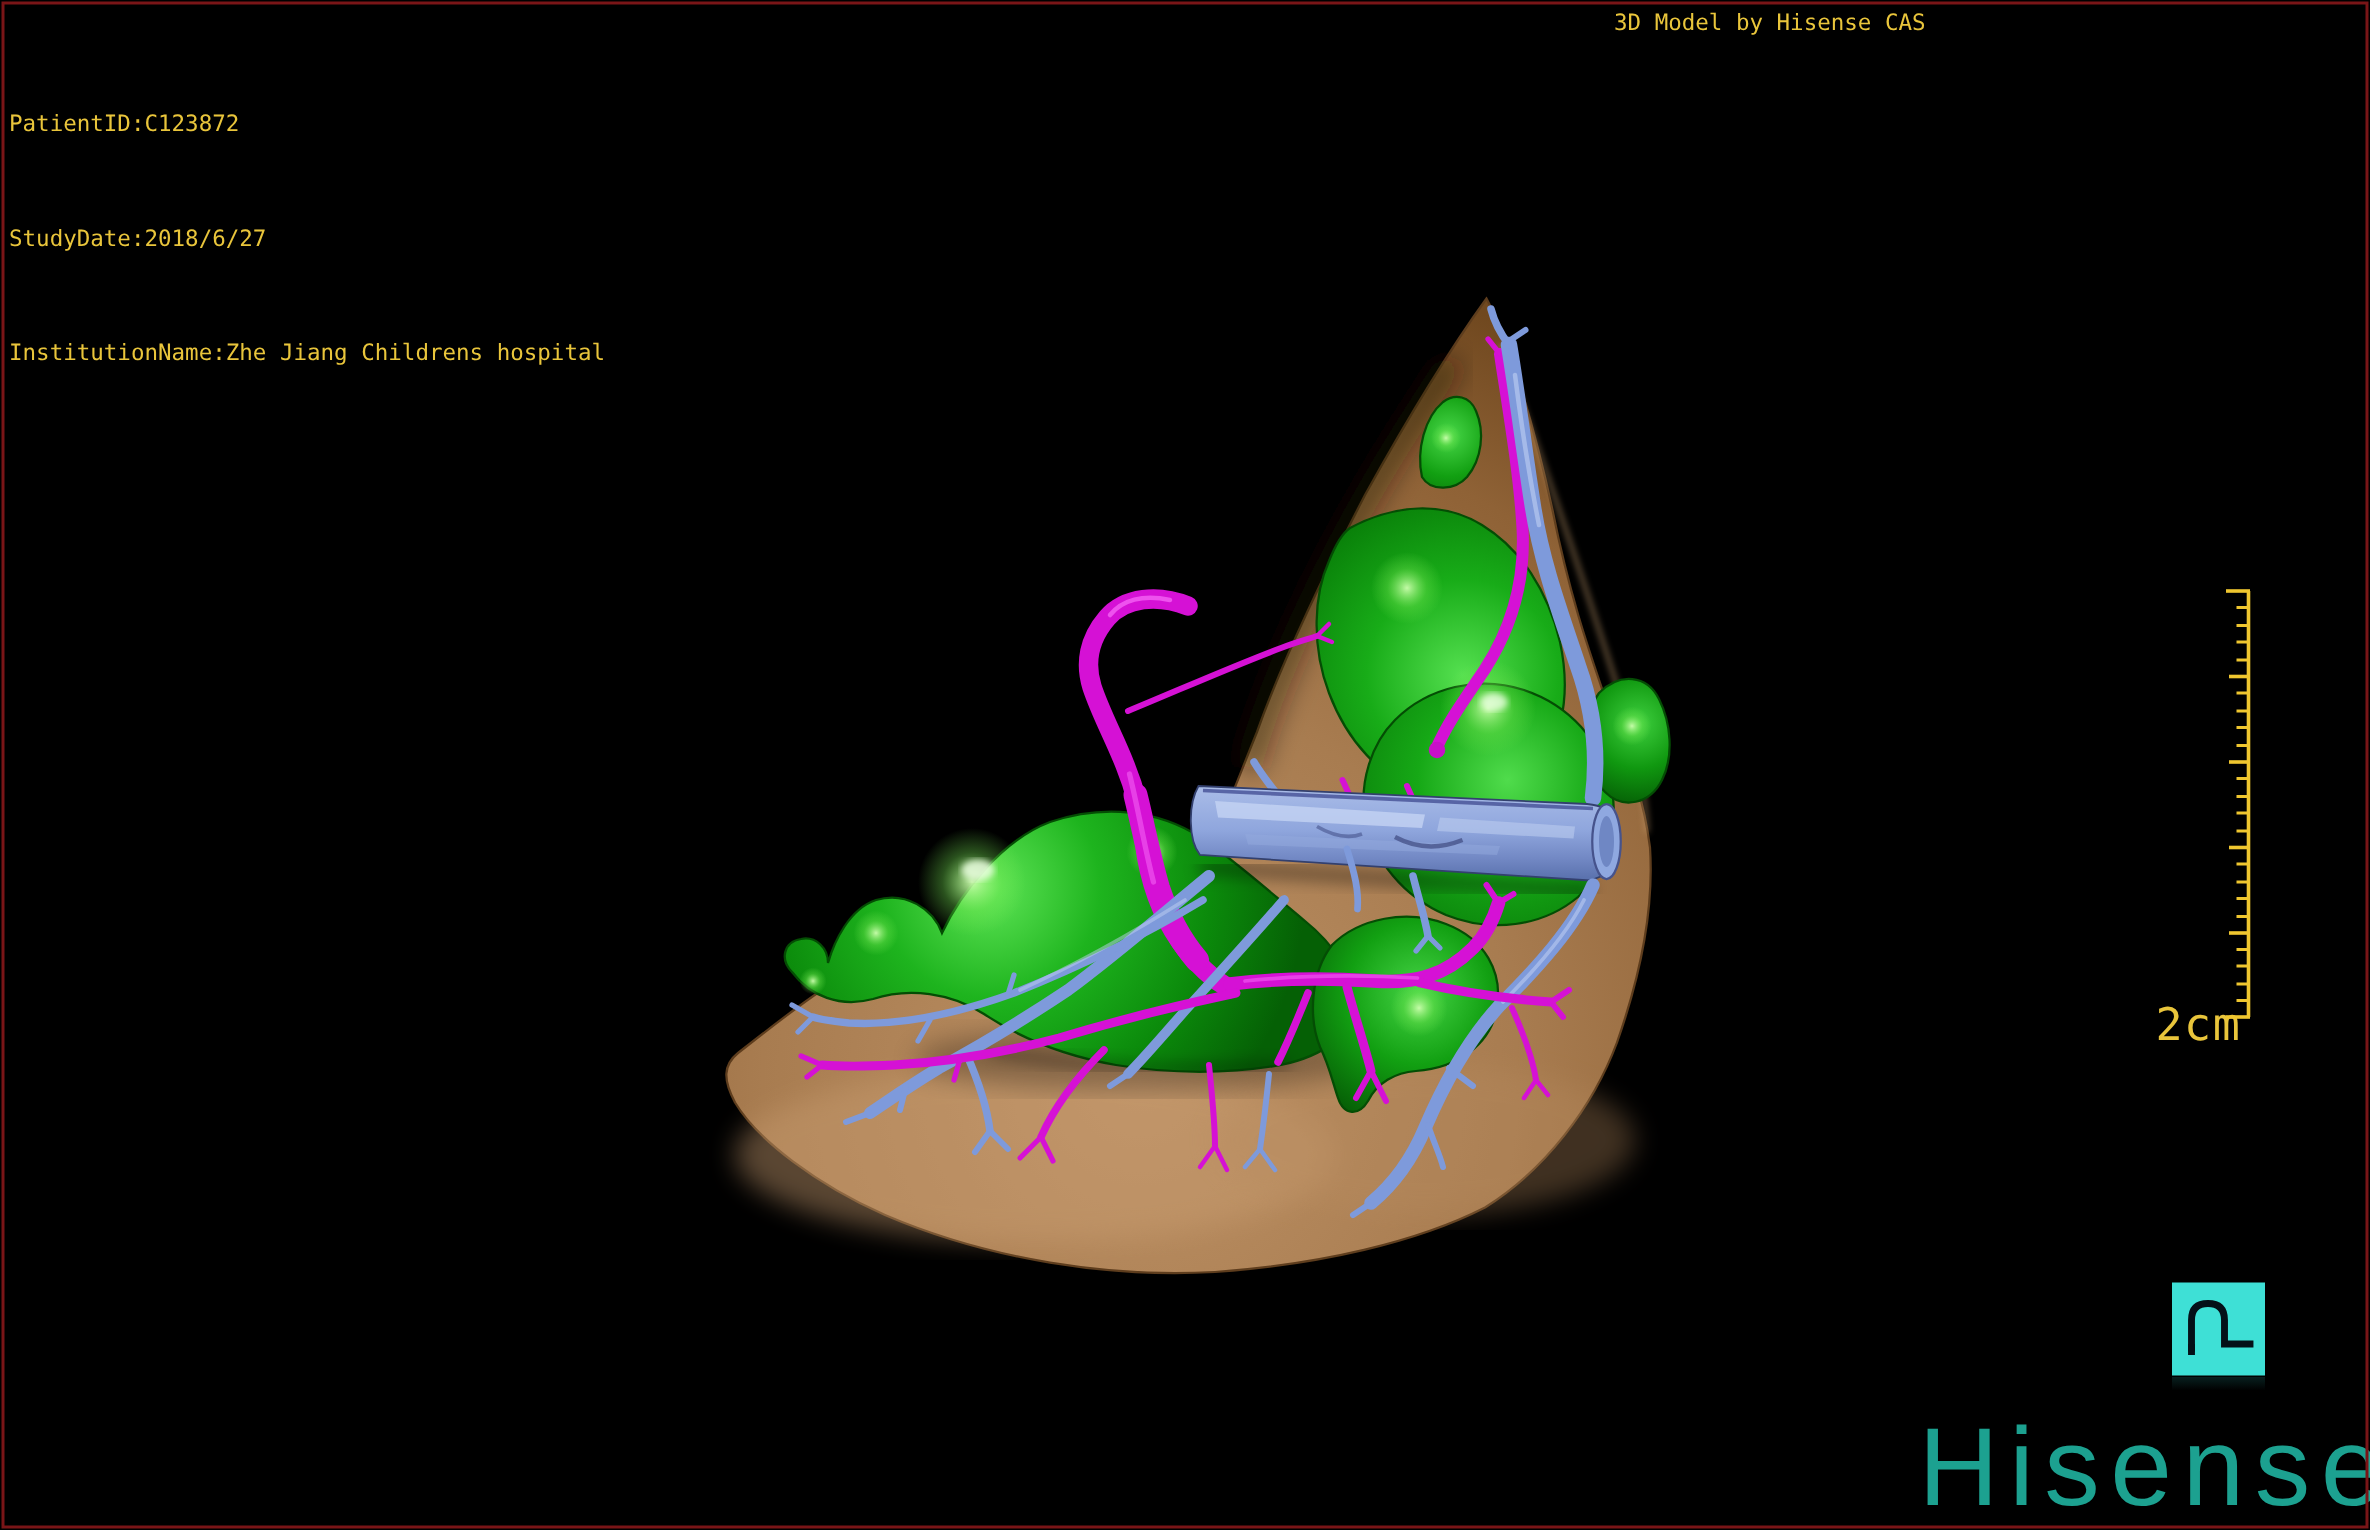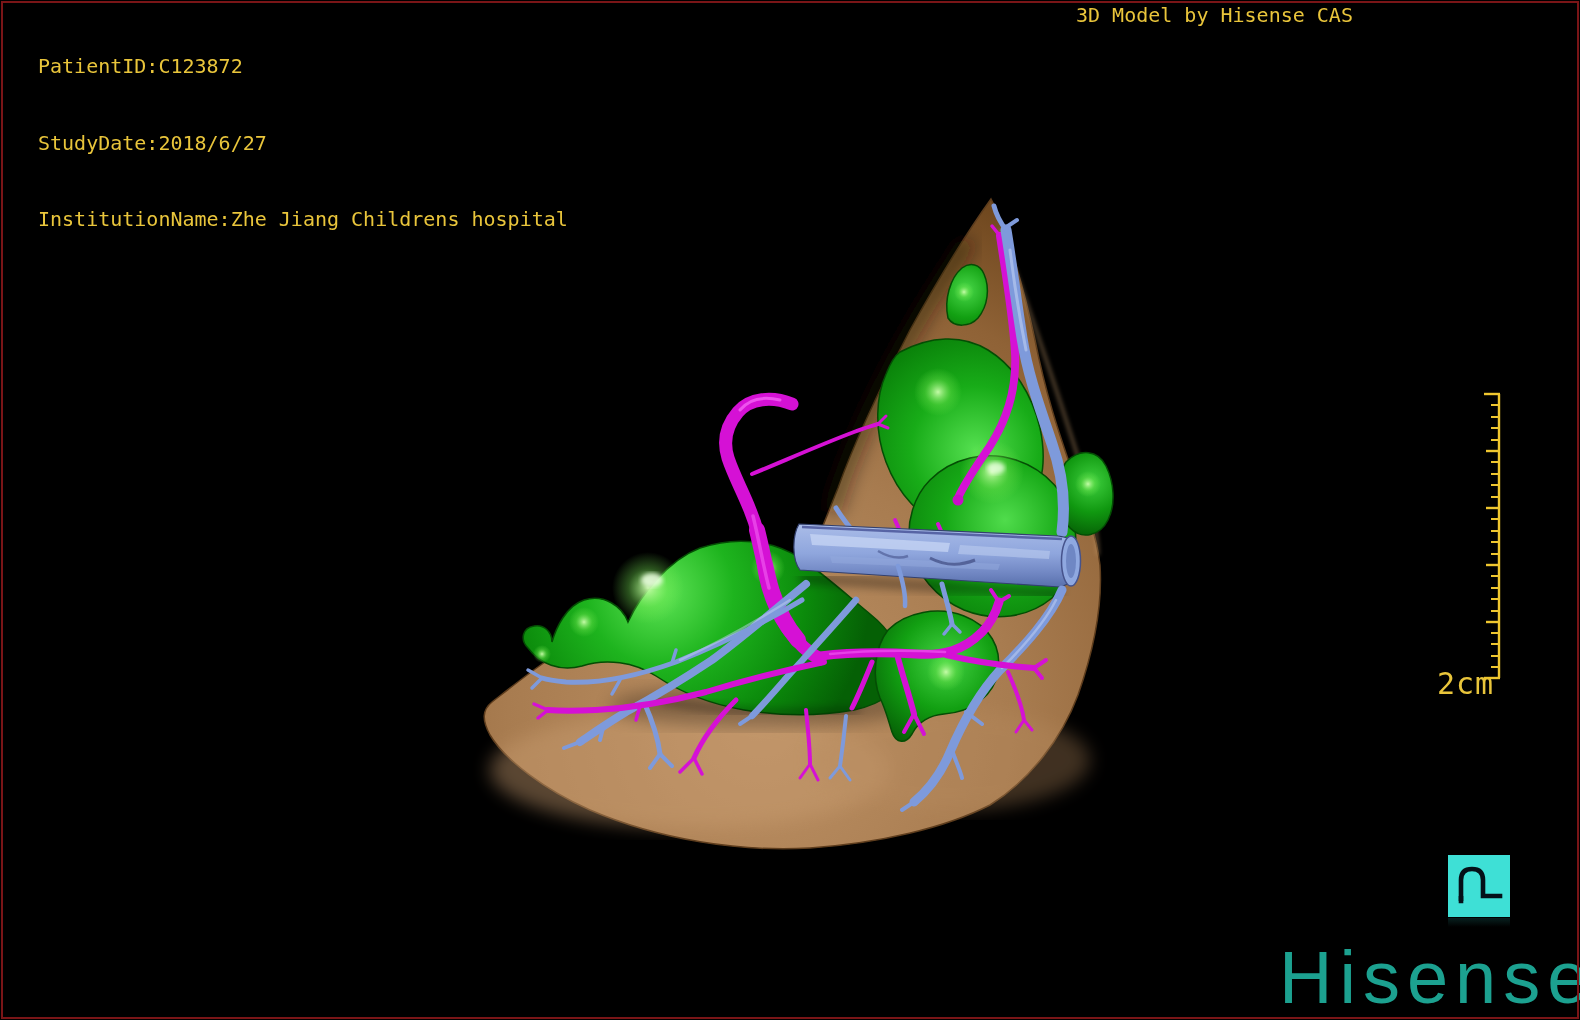--- a/index.html
+++ b/index.html
@@ -1,20 +1,20 @@
 <!DOCTYPE html>
 <html><head>
 <meta charset="utf-8">
 <style>
   html,body{margin:0;padding:0;background:#000;}
   #screen{position:relative;width:1580px;height:1020px;background:#000;overflow:hidden;
           font-family:"DejaVu Sans Mono","Liberation Mono",monospace;}
   #frame-border{position:absolute;inset:1px;border:2px solid #7A1517;pointer-events:none;z-index:50;}
-  .ytext{position:absolute;color:#E9C53B;font-size:20px;line-height:25.5px;white-space:pre;z-index:20;}
-  #patient-block{left:6px;top:3px;margin-left:32px;}
+  .ytext{position:absolute;color:#E9C53B;font-size:15px;line-height:25.5px;white-space:pre;z-index:20;}
+  #patient-block{left:6px;top:19px;}
   #title-right{left:1076px;top:3px;}
   #liver-volume{left:6px;top:979px;}
   #scale-label{left:1437px;top:671px;font-size:30px;letter-spacing:1px;}
   #viewport{position:absolute;inset:0;z-index:5;}
   #orientation-icon{position:absolute;left:1448px;top:855px;width:62px;height:62px;
        background:#3EE0D6;z-index:20;}
   #orientation-reflection{position:absolute;left:1448px;top:918px;width:62px;height:9px;
        background:linear-gradient(180deg,rgba(16,64,62,.5),rgba(0,0,0,0));z-index:19;}
   #brand-logo{position:absolute;left:1243px;top:938px;width:334px;height:80px;overflow:hidden;
        color:#1CA190;font-family:"Liberation Sans","DejaVu Sans",sans-serif;

